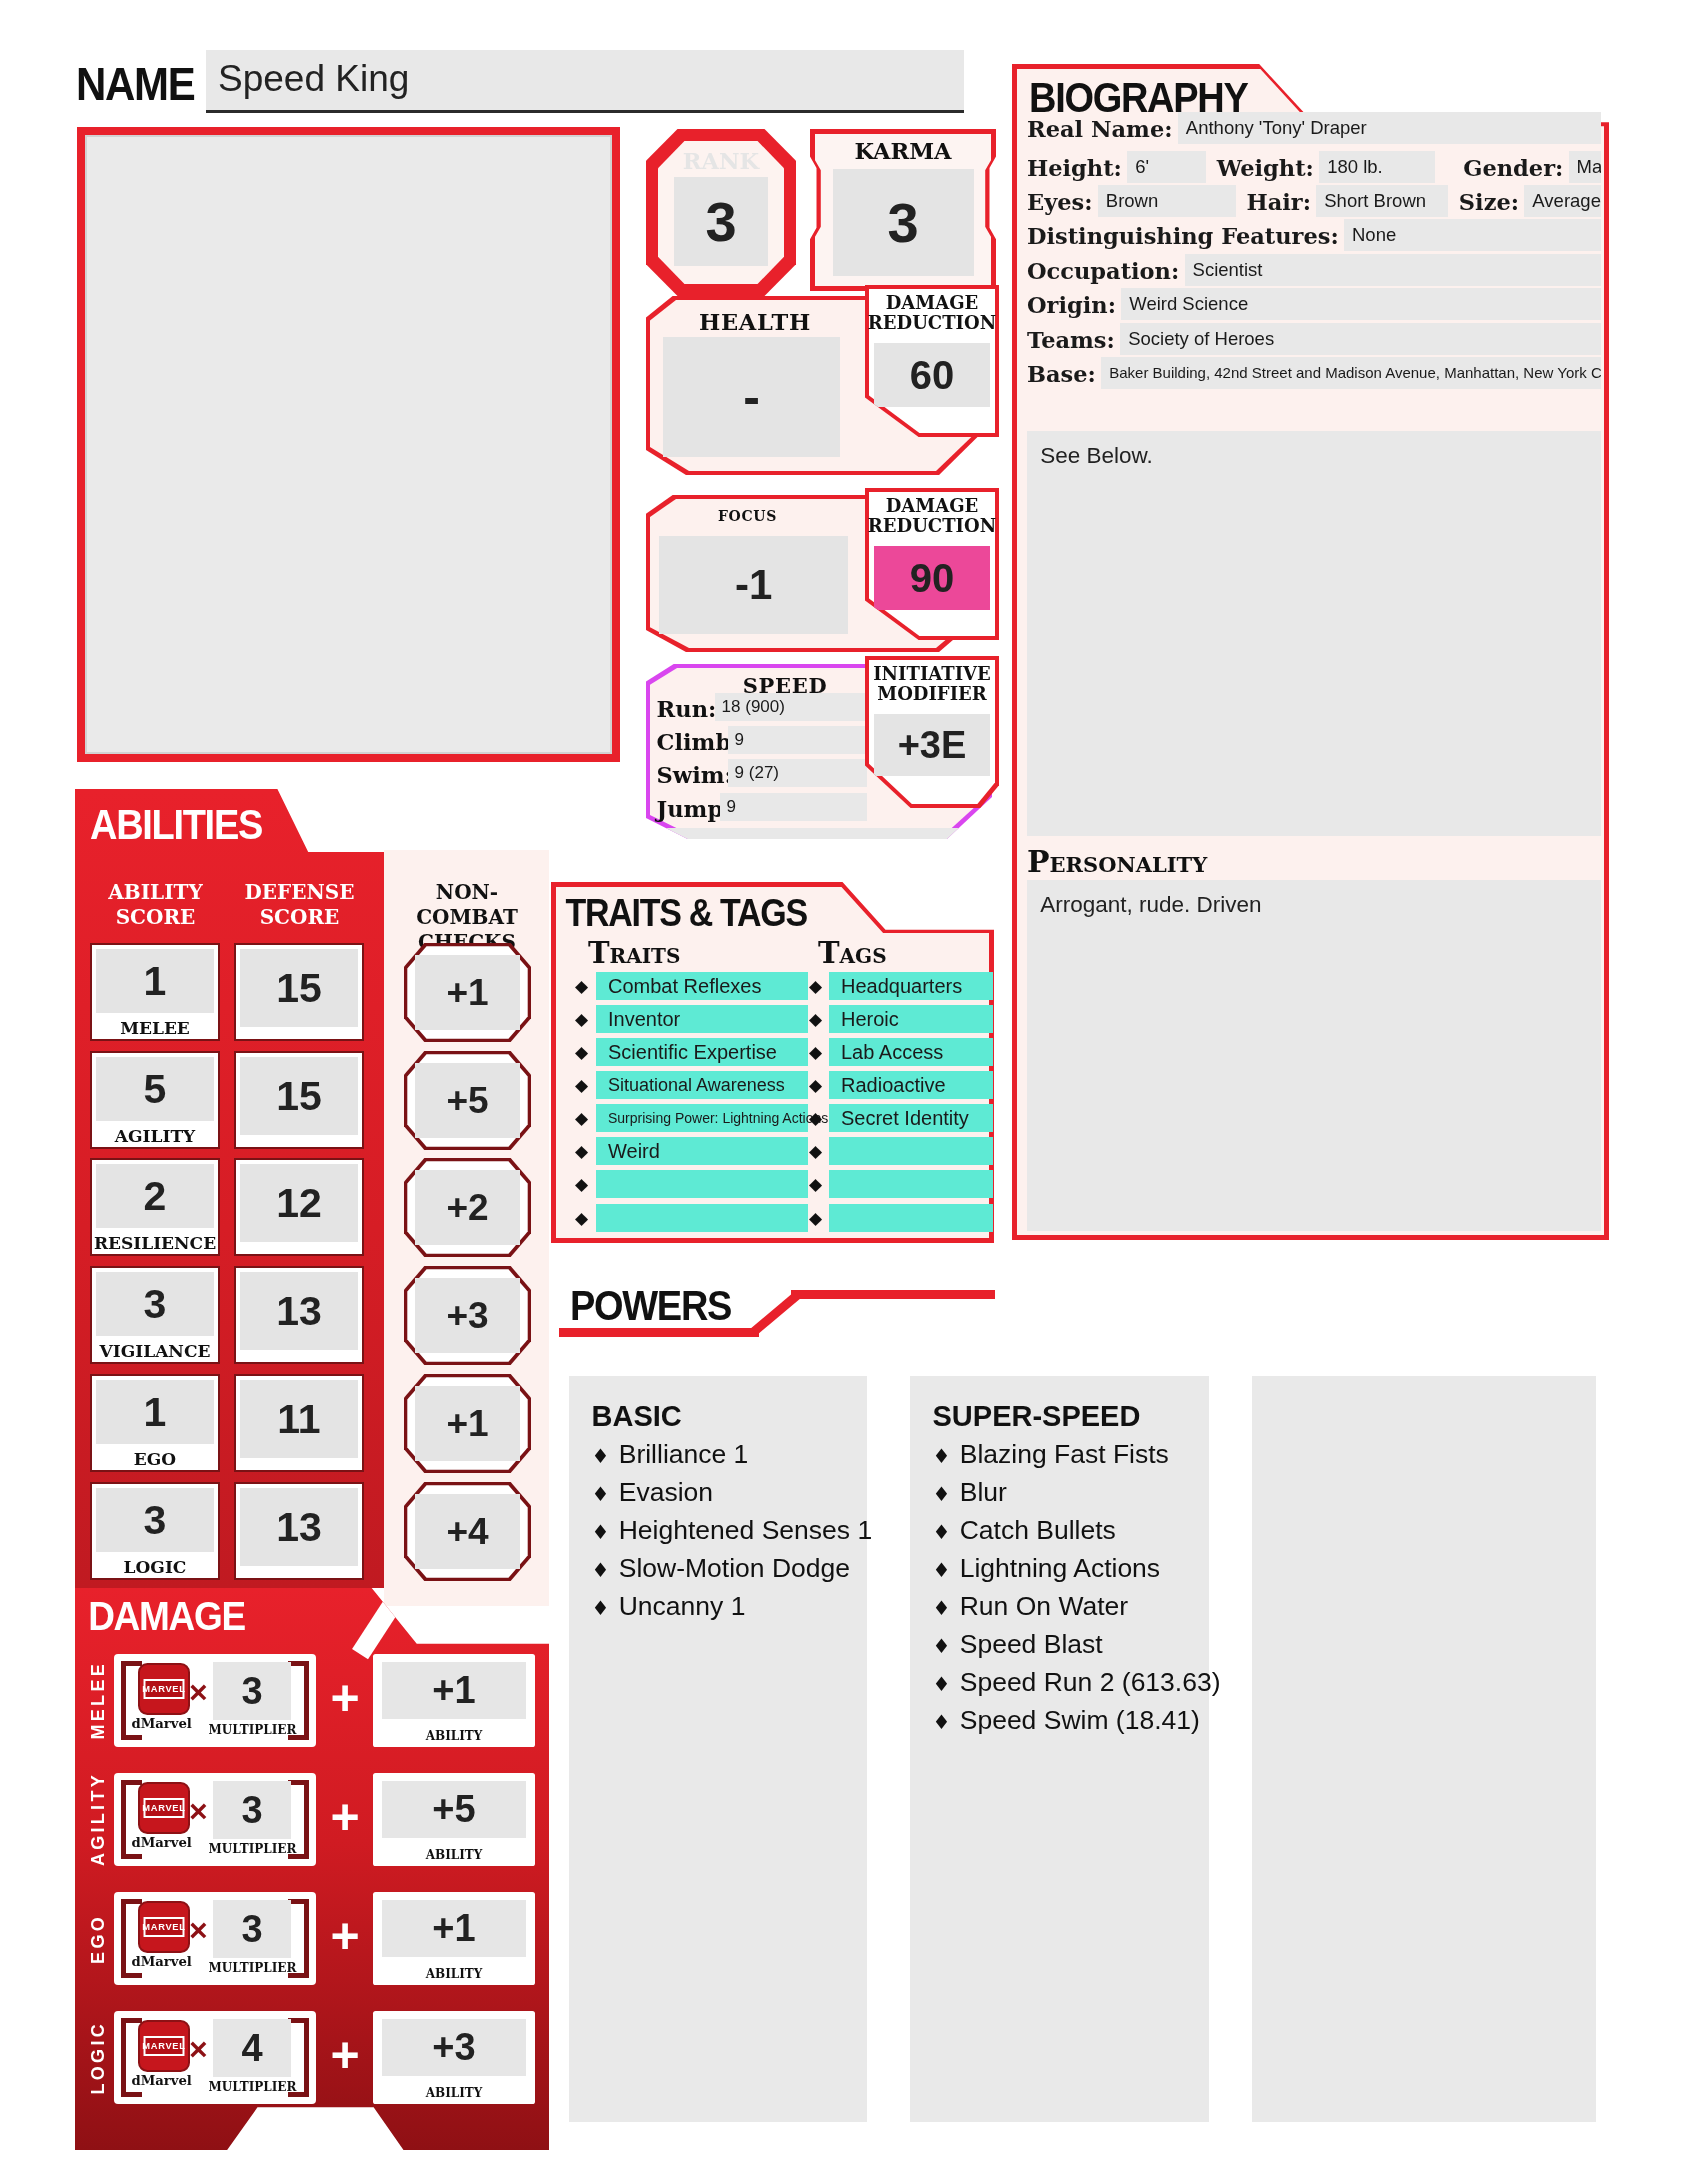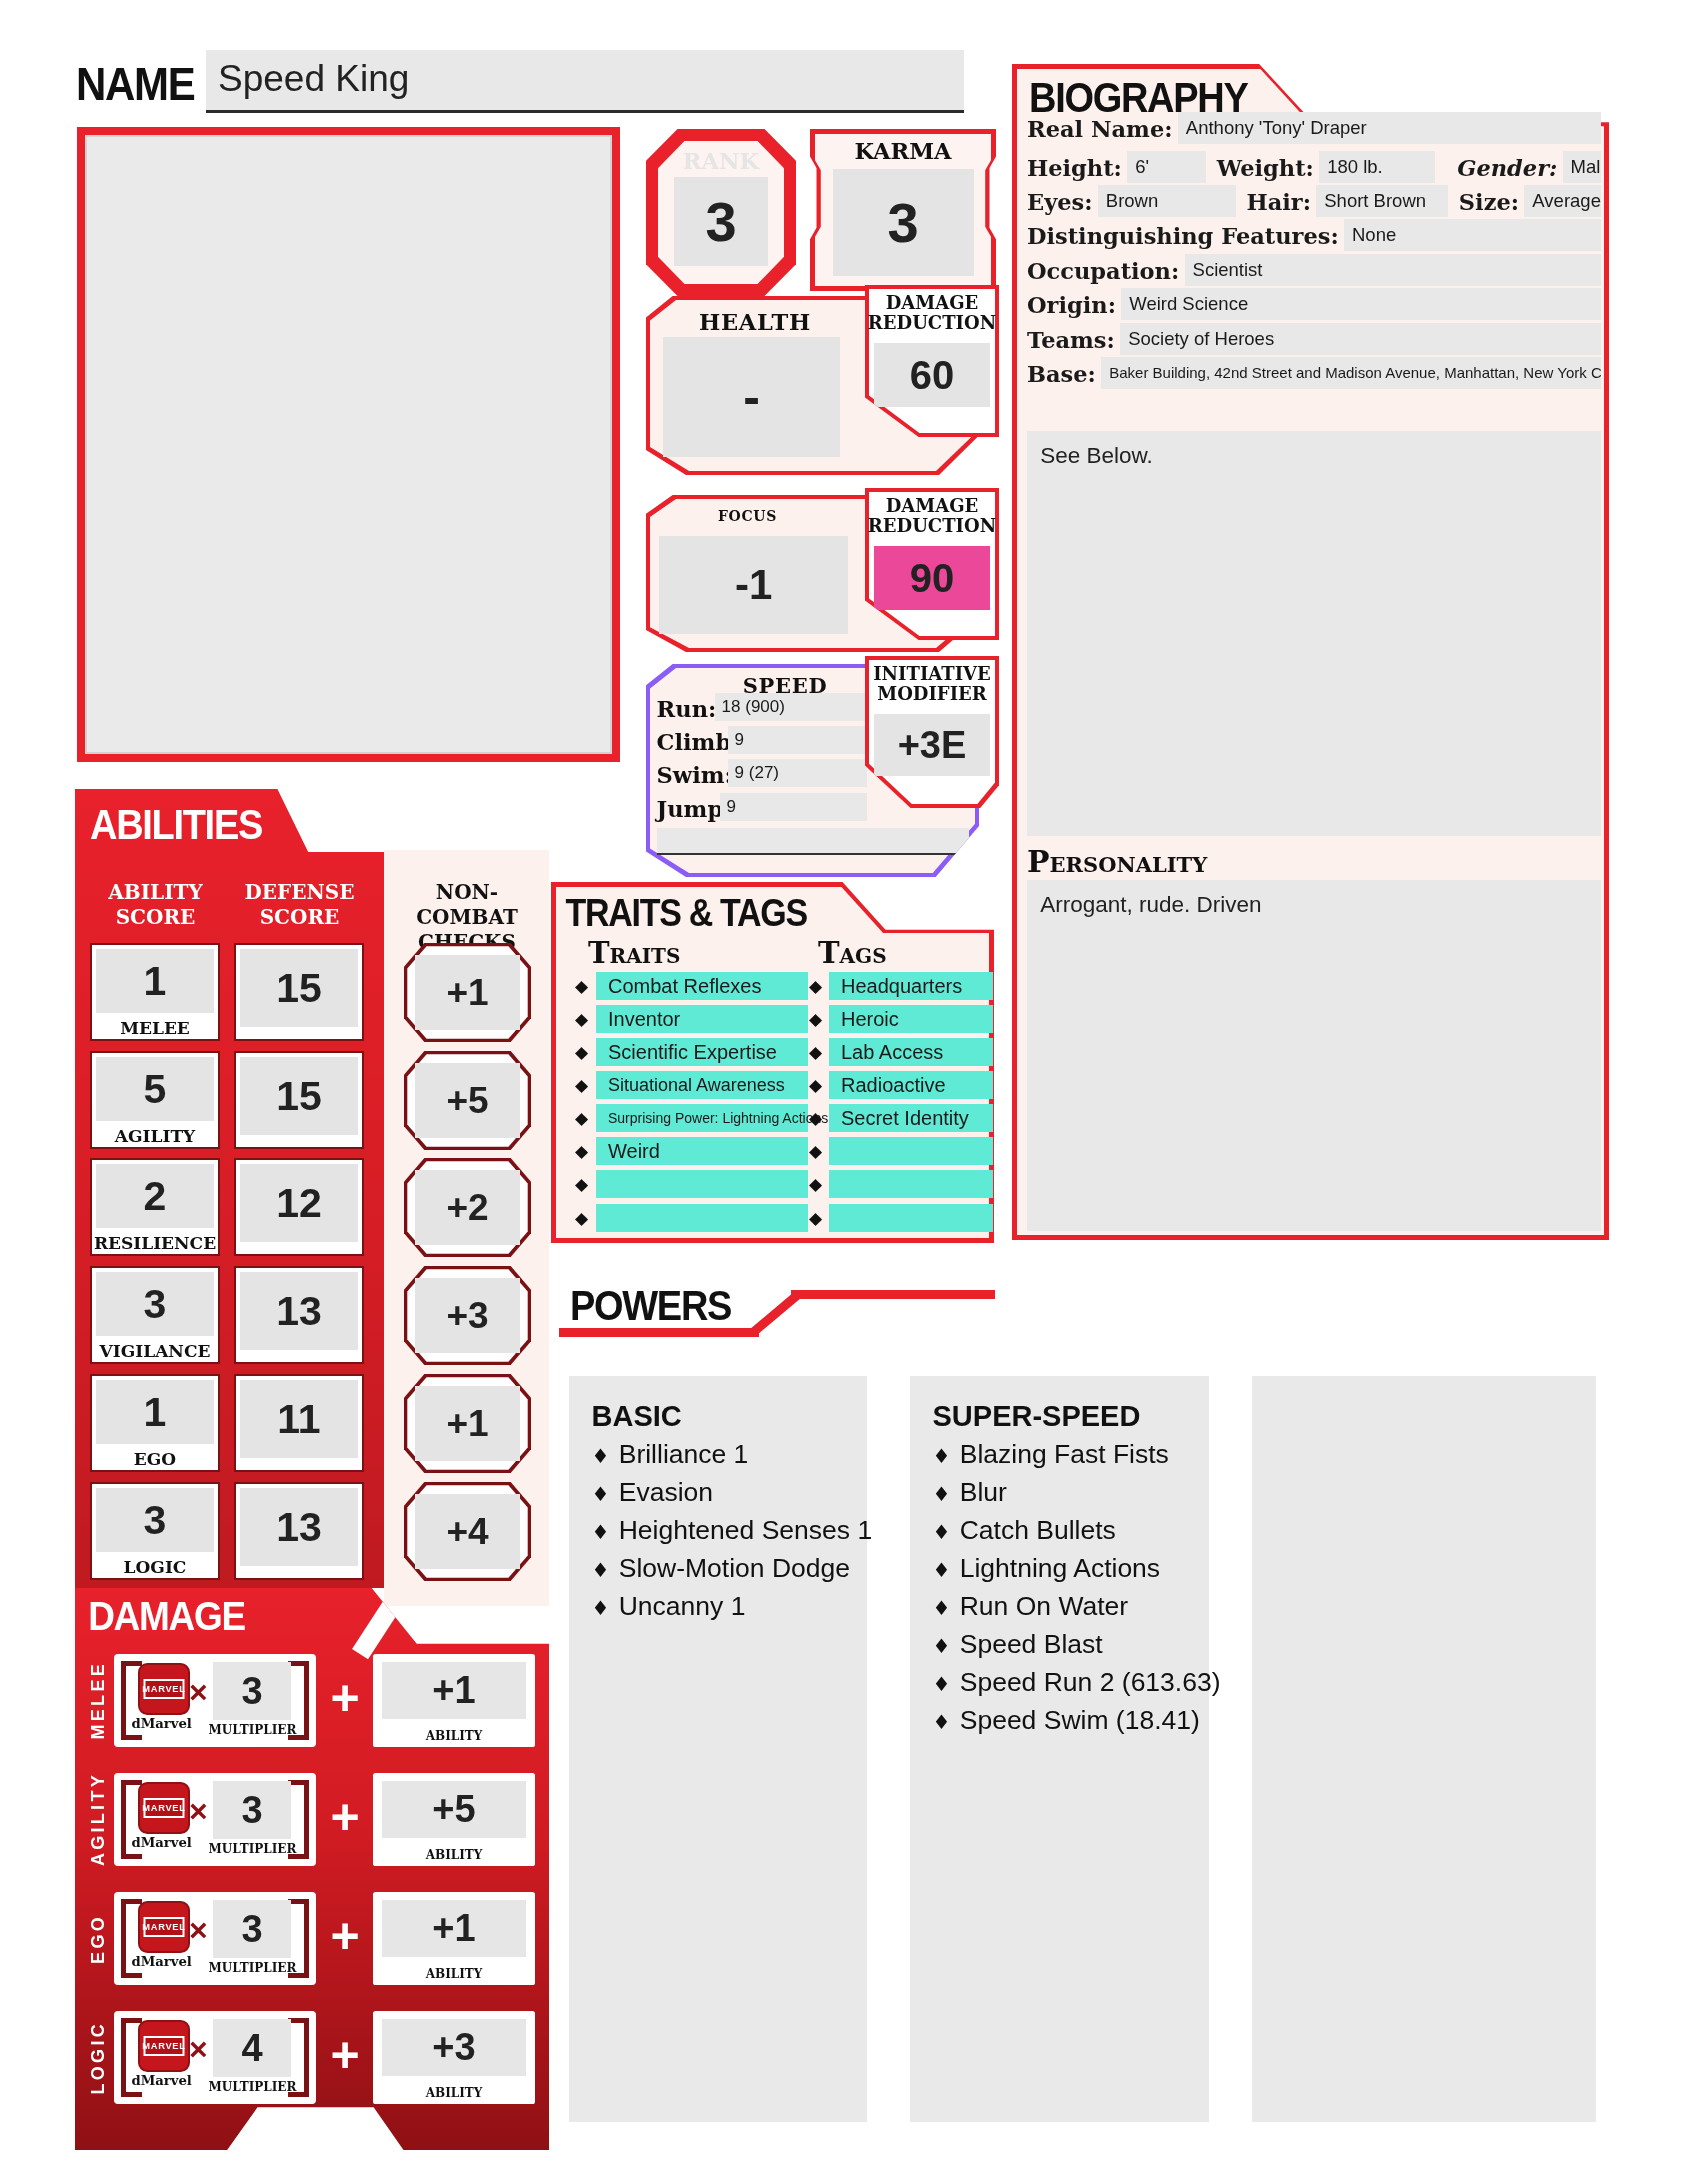--- a/index.html
+++ b/index.html
@@ -112,21 +112,21 @@
   </div>
 
   <div class="abs clip" style="--cp:polygon(0 0,100% 0,100% 100%,40% 100%,0 74%);
        left:865px;top:488px;width:134px;height:152px;background:#e8212b;">
     <div class="in" style="inset:4px;background:#fff;"></div>
     <div class="abs slab" style="left:2.6px;right:2.6px;top:8px;text-align:center;font-size:18px;line-height:1.12;color:#111;">DAMAGE REDUCTION</div>
     <div class="abs ctr" style="left:9.3px;right:9.3px;top:58px;height:64px;background:#ec4899;font-size:40px;font-weight:bold;color:#222;">90</div>
   </div>
 
   <div class="abs clip" style="--cp:polygon(8% 0,100% 0,100% 76%,87% 100%,12% 100%,0 88%,0 10%);
-       left:646px;top:664px;width:333px;height:213px;background:#8b5cf6;">
+       left:646px;top:664px;width:333px;height:175px;background:#d946ef;padding-left:13px;">
     <div class="in" style="inset:4px;background:#fdf1ee;"></div>
     <div class="abs slab ptitle" style="left:0;top:9.3px;width:278px;font-size:21px;">SPEED</div>
     <div class="abs slab" style="left:10.6px;top:32px;font-size:22.5px;color:#111;">Run:</div>
     <div class="abs field" style="left:69px;top:29px;width:146px;height:28px;font-size:17px;line-height:28px;padding-left:6.6px;">18 (900)</div>
     <div class="abs slab" style="left:10.6px;top:65px;font-size:22.5px;color:#111;">Climb:</div>
     <div class="abs field" style="left:82px;top:62px;width:132px;height:28px;font-size:17px;line-height:28px;padding-left:6.6px;">9</div>
     <div class="abs slab" style="left:10.6px;top:98px;font-size:22.5px;color:#111;">Swim:</div>
     <div class="abs field" style="left:82px;top:95px;width:132px;height:28px;font-size:17px;line-height:28px;padding-left:6.6px;">9 (27)</div>
     <div class="abs slab" style="left:10.6px;top:132px;font-size:22.5px;color:#111;">Jump:</div>
     <div class="abs field" style="left:74px;top:129px;width:140px;height:28px;font-size:17px;line-height:28px;padding-left:6.6px;">9</div>
@@ -148,21 +148,21 @@
 
   <div class="bio-row" style="top:111px;">
     <span class="lbl slab">Real Name:</span>
     <div class="fld" style="flex:1;">Anthony 'Tony' Draper</div>
   </div>
   <div class="bio-row" style="top:150px;">
     <span class="lbl slab">Height:</span>
     <div class="fld" style="width:71px;">6'</div>
     <span class="lbl slab" style="padding-left:10.6px;">Weight:</span>
     <div class="fld" style="width:108px;">180 lb.</div>
-    <span class="lbl slab" style="padding-left:22px;font-style:italic;">Gender:</span>
+    <span class="lbl slab" style="padding-left:28px;">Gender:</span>
     <div class="fld" style="flex:1;">Male</div>
   </div>
   <div class="bio-row" style="top:184px;">
     <span class="lbl slab">Eyes:</span>
     <div class="fld" style="width:130px;">Brown</div>
     <span class="lbl slab" style="padding-left:10.6px;">Hair:</span>
     <div class="fld" style="width:124px;">Short Brown</div>
     <span class="lbl slab" style="padding-left:10.6px;">Size:</span>
     <div class="fld" style="flex:1;">Average</div>
   </div>

